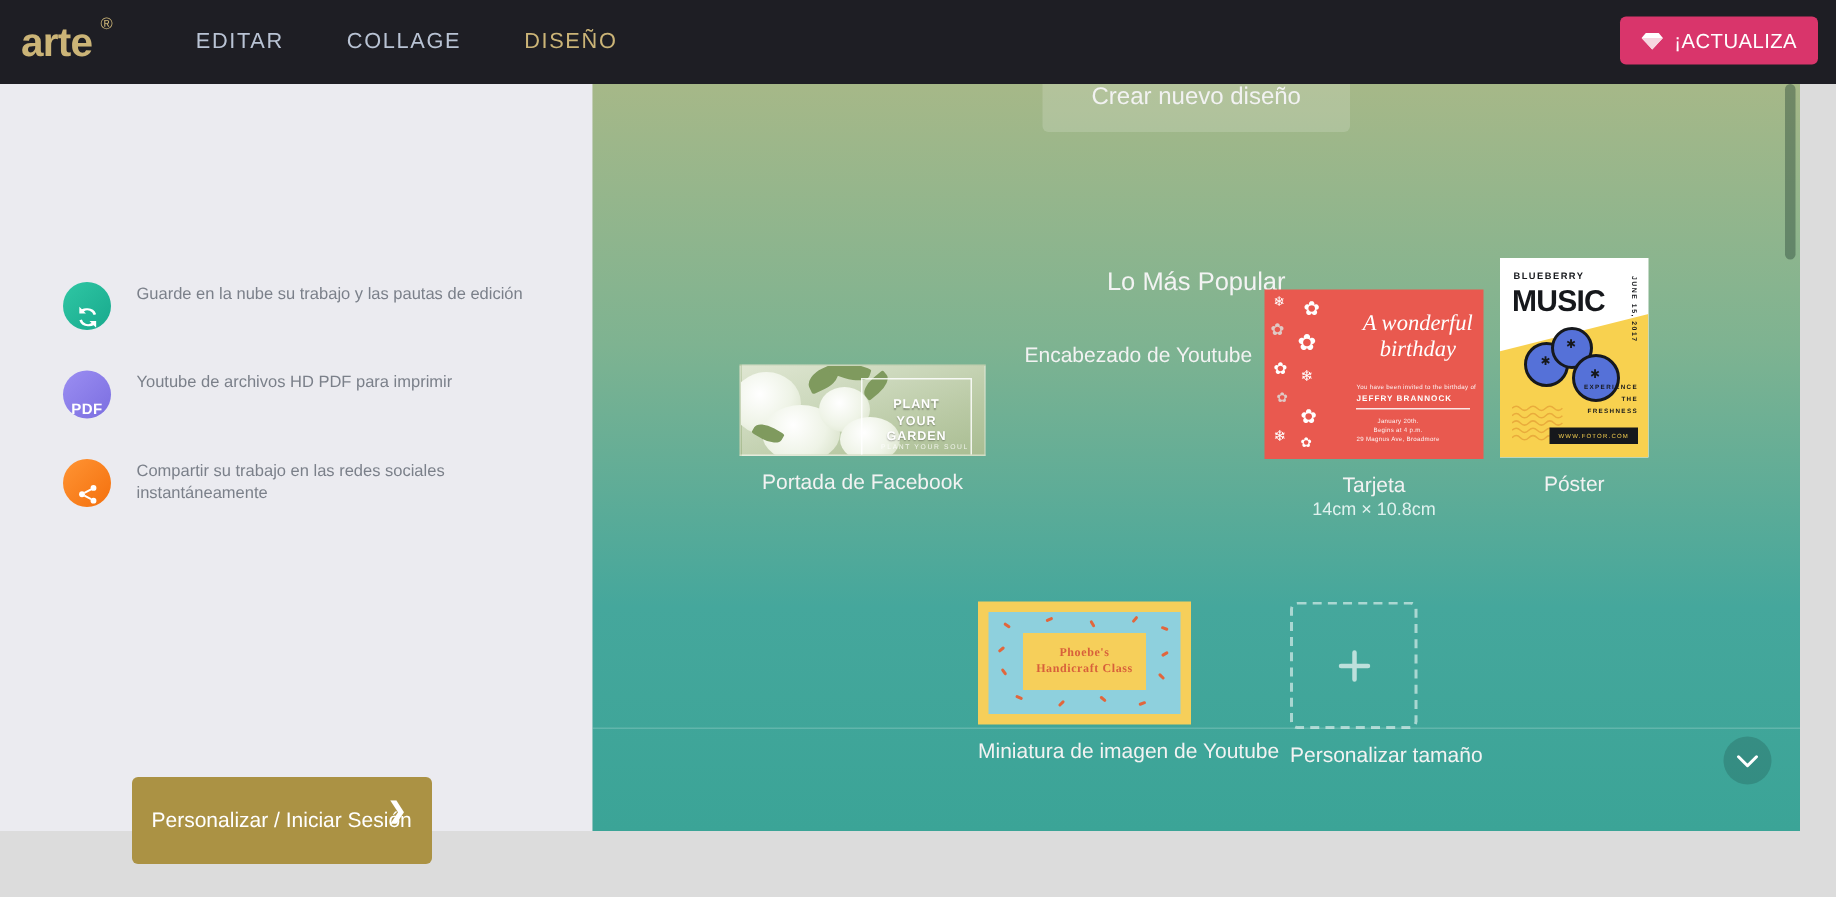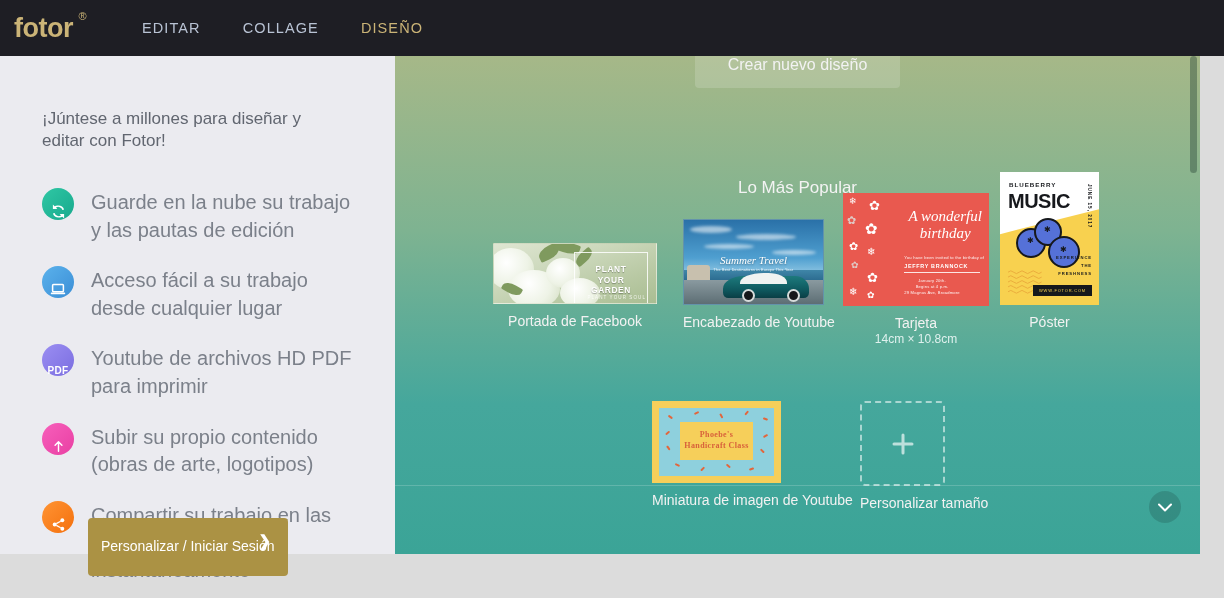--- a/index.html
+++ b/index.html
@@ -54,21 +54,21 @@
     font-size: 17px; line-height: 1.32; color: #616670;
   }
   .features { position: absolute; left: 42px; top: 131px; width: 320px; }
   .feature { display: flex; align-items: flex-start; margin-bottom: 21px; min-height: 38px; }
   .f-icon {
     flex: 0 0 32px; width: 32px; height: 32px; border-radius: 50%;
     display: flex; align-items: flex-end; justify-content: center;
     margin-top: 1px;
   }
   .f-text {
-    margin-left: 17px; font-size: 20px; line-height: 1.38;
+    margin-left: 17px; font-size: 11px; line-height: 1.38;
     color: #7b808a; padding-top: 2px;
   }
   .pdf-label { color: #fff; font-size: 10px; font-weight: bold; letter-spacing: .3px; }
 
   .signup-btn {
     position: absolute; left: 88px; top: 462px;
     width: 200px; height: 58px;
     background: #ab9244; border: none; border-radius: 4px;
     color: #fff; font-size: 14px; line-height: 1.4; text-align: left;
     padding: 9px 13px; cursor: pointer; font-family: inherit;
@@ -237,21 +237,21 @@
     background: #16181c; color: #f8d14f;
     font-size: 4px; letter-spacing: .8px; padding: 3px 6px;
   }
   .ps-wave {
     position: absolute; left: 8px; bottom: 10px; width: 42px; height: 26px;
     opacity: .9;
   }
 
   
   .mn-thumb {
-    width: 129px; height: 82px; background: #f6cf5a;
+    width: 142px; height: 82px; background: #f6cf5a;
     border: none; padding: 7px;
   }
   .mn-inner { position: absolute; inset: 7px; background: #8ed0dd; }
   .mn-box {
     position: absolute; left: 18%; top: 21%; width: 64%; height: 55%;
     background: #f6cf5a; display: flex; align-items: center;
     justify-content: center; flex-direction: column;
   }
   .mn-box span {
     color: #d8603b; font-size: 8px; font-weight: bold;
@@ -286,69 +286,58 @@
   .hr-line {
     position: absolute; left: 0; top: 429px; width: 805px; height: 1px;
     background: rgba(255,255,255,.18);
   }
 </style>
 </head>
 <body>
 
 <div class="topbar">
   <div class="logo">
-    <span>fotor</span><span class="reg">®</span>
+    <span>arte</span><span class="reg">®</span>
   </div>
   <div class="navitems">
     <a class="navitem">EDITAR</a>
     <a class="navitem">COLLAGE</a>
     <a class="navitem active">DISEÑO</a>
   </div>
+  <button class="upgrade-btn">
+    <svg class="diamond-icon" width="15" height="13" viewBox="0 0 15 13">
+      <path d="M3.2 1h8.6l2.8 3.3L7.5 12 .4 4.3z" fill="#ffffff"></path>
+      <path d="M7.5 12 .4 4.3h14.2z" fill="#f6d6e0"></path>
+    </svg>
+    <span>¡ACTUALIZA</span>
+  </button>
 </div>
 
 <div class="sidebar">
-  <div class="side-title">¡Júntese a millones para diseñar y editar con Fotor!</div>
 
   <div class="features">
 
     <div class="feature">
       <div class="f-icon" style="background:linear-gradient(135deg,#2fc7a4,#18a98d)">
         <svg width="17" height="17" viewBox="0 0 20 20">
           <path d="M10 3a7 7 0 016.6 4.7l-2 .6A5 5 0 007 5.4l1.6 1.6H3.4V1.8l2 2A7 7 0 0110 3z" fill="#fff"></path>
           <path d="M10 17a7 7 0 01-6.6-4.7l2-.6A5 5 0 0013 14.6L11.4 13h5.2v5.2l-2-2A7 7 0 0110 17z" fill="#fff"></path>
         </svg>
       </div>
       <div class="f-text">Guarde en la nube su trabajo y las pautas de edición</div>
     </div>
 
-    <div class="feature">
-      <div class="f-icon" style="background:linear-gradient(135deg,#5bb2ec,#3b8ed6)">
-        <svg width="18" height="18" viewBox="0 0 20 20">
-          <rect x="4" y="5" width="12" height="8" rx="1" fill="none" stroke="#fff" stroke-width="1.7"></rect>
-          <rect x="2" y="14" width="16" height="1.7" rx="0.8" fill="#fff"></rect>
-        </svg>
-      </div>
-      <div class="f-text">Acceso fácil a su trabajo desde cualquier lugar</div>
-    </div>
 
     <div class="feature">
       <div class="f-icon" style="background:linear-gradient(135deg,#9b8ef2,#7b6ee0)">
         <span class="pdf-label">PDF</span>
       </div>
       <div class="f-text">Youtube de archivos HD PDF para imprimir</div>
     </div>
 
-    <div class="feature">
-      <div class="f-icon" style="background:linear-gradient(135deg,#f75fbb,#e93fa3)">
-        <svg width="17" height="17" viewBox="0 0 20 20">
-          <path d="M10 4.5v11M10 4.5l-4 4M10 4.5l4 4" stroke="#fff" stroke-width="1.7" fill="none" stroke-linecap="round"></path>
-        </svg>
-      </div>
-      <div class="f-text">Subir su propio contenido (obras de arte, logotipos)</div>
-    </div>
 
     <div class="feature">
       <div class="f-icon" style="background:linear-gradient(135deg,#ff9434,#f4700d)">
         <svg width="17" height="17" viewBox="0 0 20 20">
           <circle cx="14.5" cy="5" r="2.3" fill="#fff"></circle>
           <circle cx="5.5" cy="10" r="2.3" fill="#fff"></circle>
           <circle cx="14.5" cy="15" r="2.3" fill="#fff"></circle>
           <path d="M12.6 6.2 7.4 8.9M7.4 11.1l5.2 2.7" stroke="#fff" stroke-width="1.5"></path>
         </svg>
       </div>
@@ -387,36 +376,20 @@
           <span>YOUR</span><br>
           <span>GARDEN</span>
         </span>
       </div>
       <div class="fb-tag">PLANT YOUR SOUL</div>
     </div>
     <div class="card-label">Portada de Facebook</div>
   </div>
 
   <div class="card" style="left:288px; top:163px;">
-    <div class="thumb yt-thumb">
-      <div class="yt-sky"></div>
-      <div class="yt-cloud" style="left:6px;  top:6px;  width:42px; height:7px;"></div>
-      <div class="yt-cloud" style="left:52px; top:14px; width:60px; height:6px;"></div>
-      <div class="yt-cloud" style="left:20px; top:24px; width:50px; height:5px;"></div>
-      <div class="yt-cloud" style="left:88px; top:30px; width:44px; height:5px;"></div>
-      <div class="yt-sea"></div>
-      <div class="yt-fort"></div>
-      <div class="yt-road"></div>
-      <div class="yt-car"></div>
-      <div class="yt-roof"></div>
-      <div class="yt-wheel" style="left:42%;"></div>
-      <div class="yt-wheel" style="left:74%;"></div>
-      <div class="yt-title">Summer Travel</div>
-      <div class="yt-sub">The Best Destinations in Europe This Year</div>
-    </div>
     <div class="card-label">Encabezado de Youtube</div>
   </div>
 
   <div class="card" style="left:448px; top:137px;">
     <div class="thumb tj-thumb">
       <div class="tj-flower" style="left:6px;  top:4px;  font-size:9px;">❄</div>
       <div class="tj-flower" style="left:26px; top:6px;  font-size:13px;">✿</div>
       <div class="tj-flower g" style="left:4px;  top:22px; font-size:11px;">✿</div>
       <div class="tj-flower" style="left:22px; top:28px; font-size:15px;">✿</div>
       <div class="tj-flower" style="left:6px;  top:48px; font-size:11px;">✿</div>

